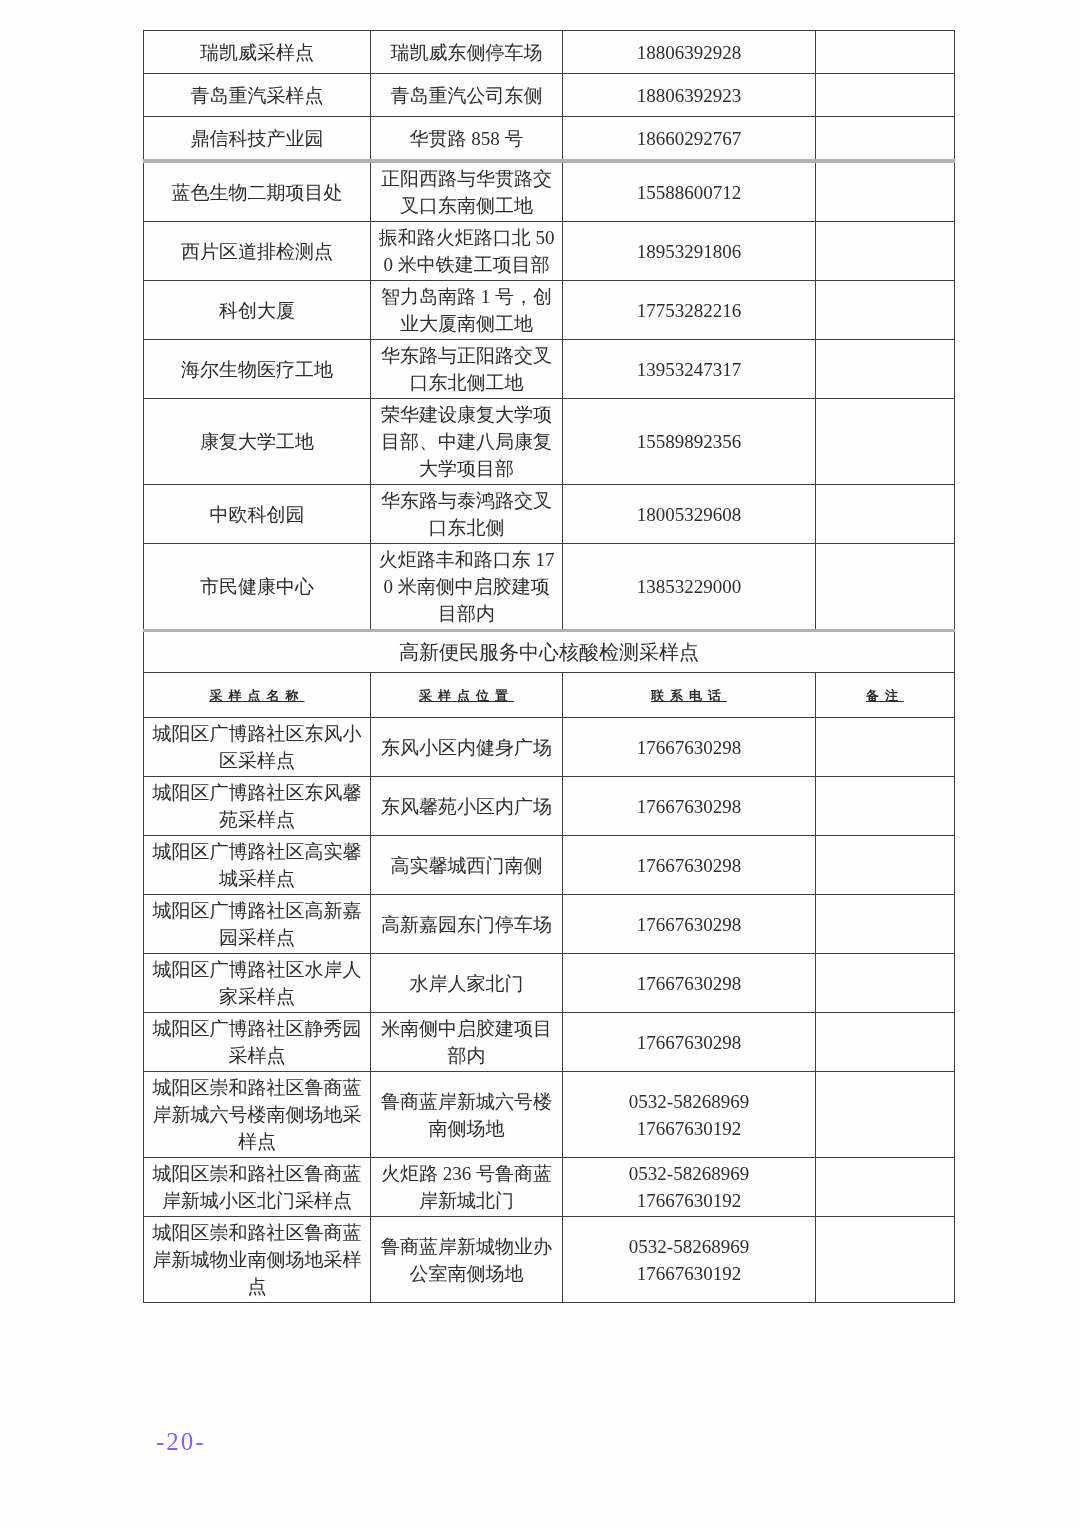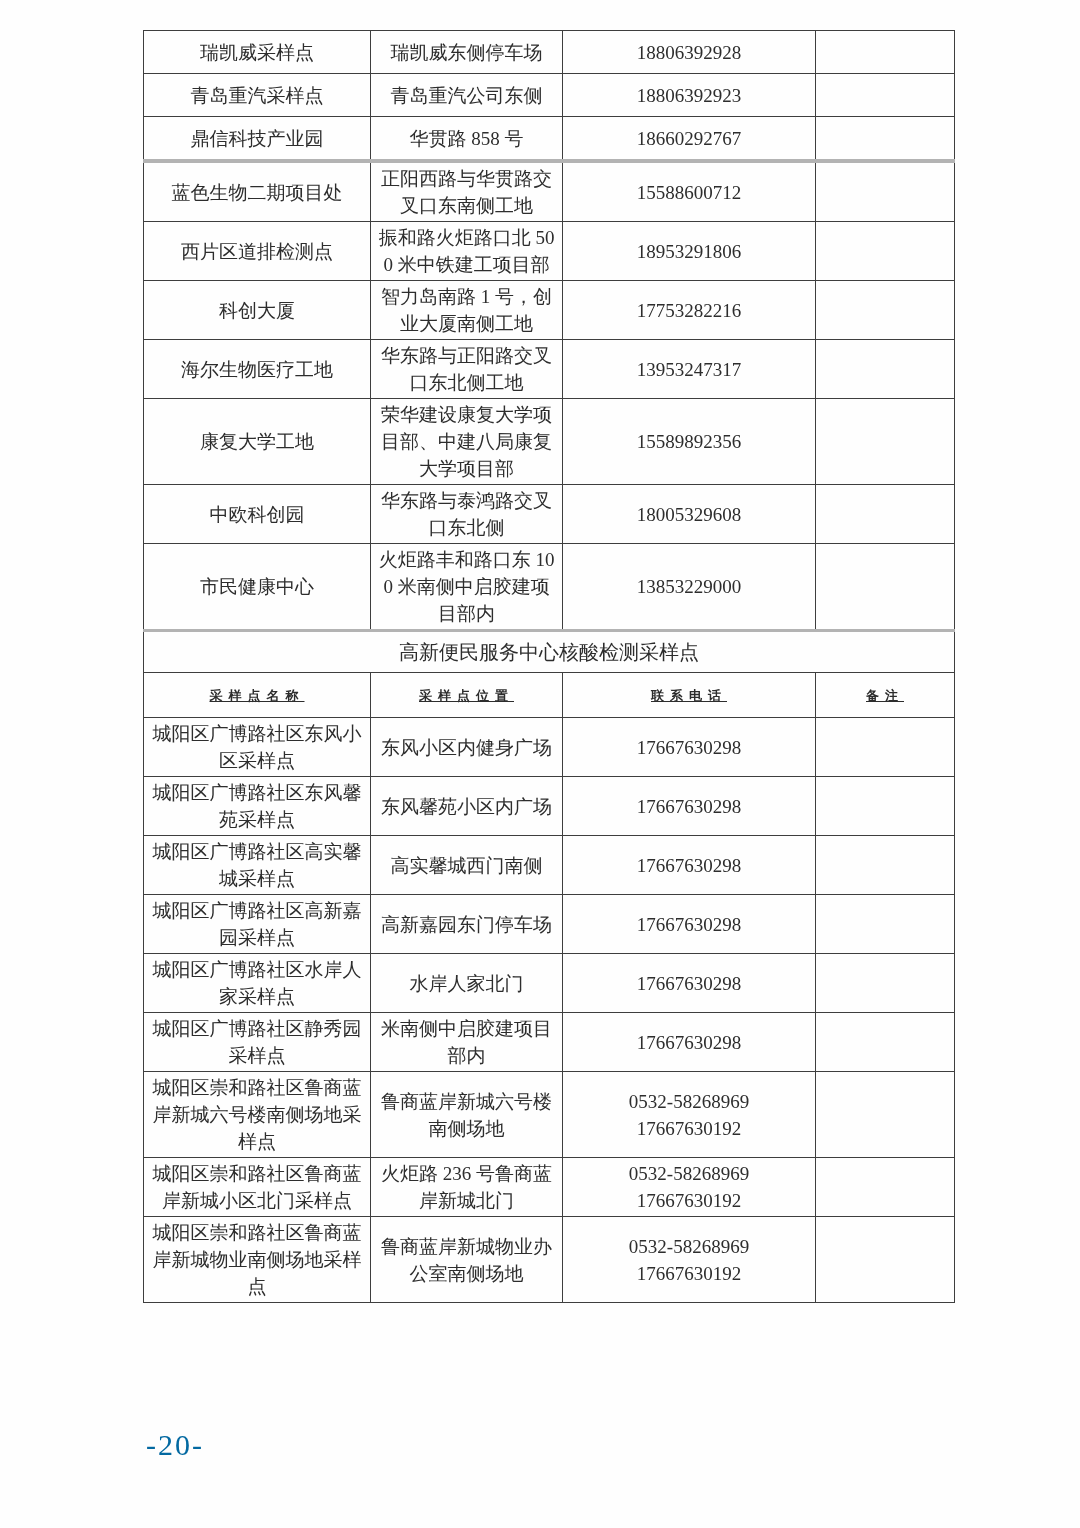--- a/index.html
+++ b/index.html
@@ -53,25 +53,25 @@
     font-size: 13px;
     height: 40px;
     letter-spacing: 6px;
     text-decoration: underline;
   }
   tr.thick-bottom td {
     border-bottom: 4px solid #b3b3b3;
   }
   .page-number {
     position: absolute;
-    left: 146px;
+    left: 156px;
     top: 1428px;
-    font-size: 30px;
+    font-size: 25px;
     letter-spacing: 2px;
-    color: #0369a1;
+    color: #8b5cf6;
   }
 </style>
 </head>
 <body>
 
 <div class="page">
 
   <table class="doc-table">
     <colgroup>
       <col class="c1">
@@ -130,21 +130,21 @@
     <td></td>
   </tr>
         <tr>
     <td>中欧科创园</td>
     <td>华东路与泰鸿路交叉口东北侧</td>
     <td>18005329608</td>
     <td></td>
   </tr>
         <tr>
     <td>市民健康中心</td>
-    <td>火炬路丰和路口东 100 米南侧中启胶建项目部内</td>
+    <td>火炬路丰和路口东 170 米南侧中启胶建项目部内</td>
     <td>13853229000</td>
     <td></td>
   </tr>
       </tbody>
 
     <tbody>
       <tr class="section-title-row">
         <td colspan="4">高新便民服务中心核酸检测采样点</td>
       </tr>
       <tr class="header-row">

